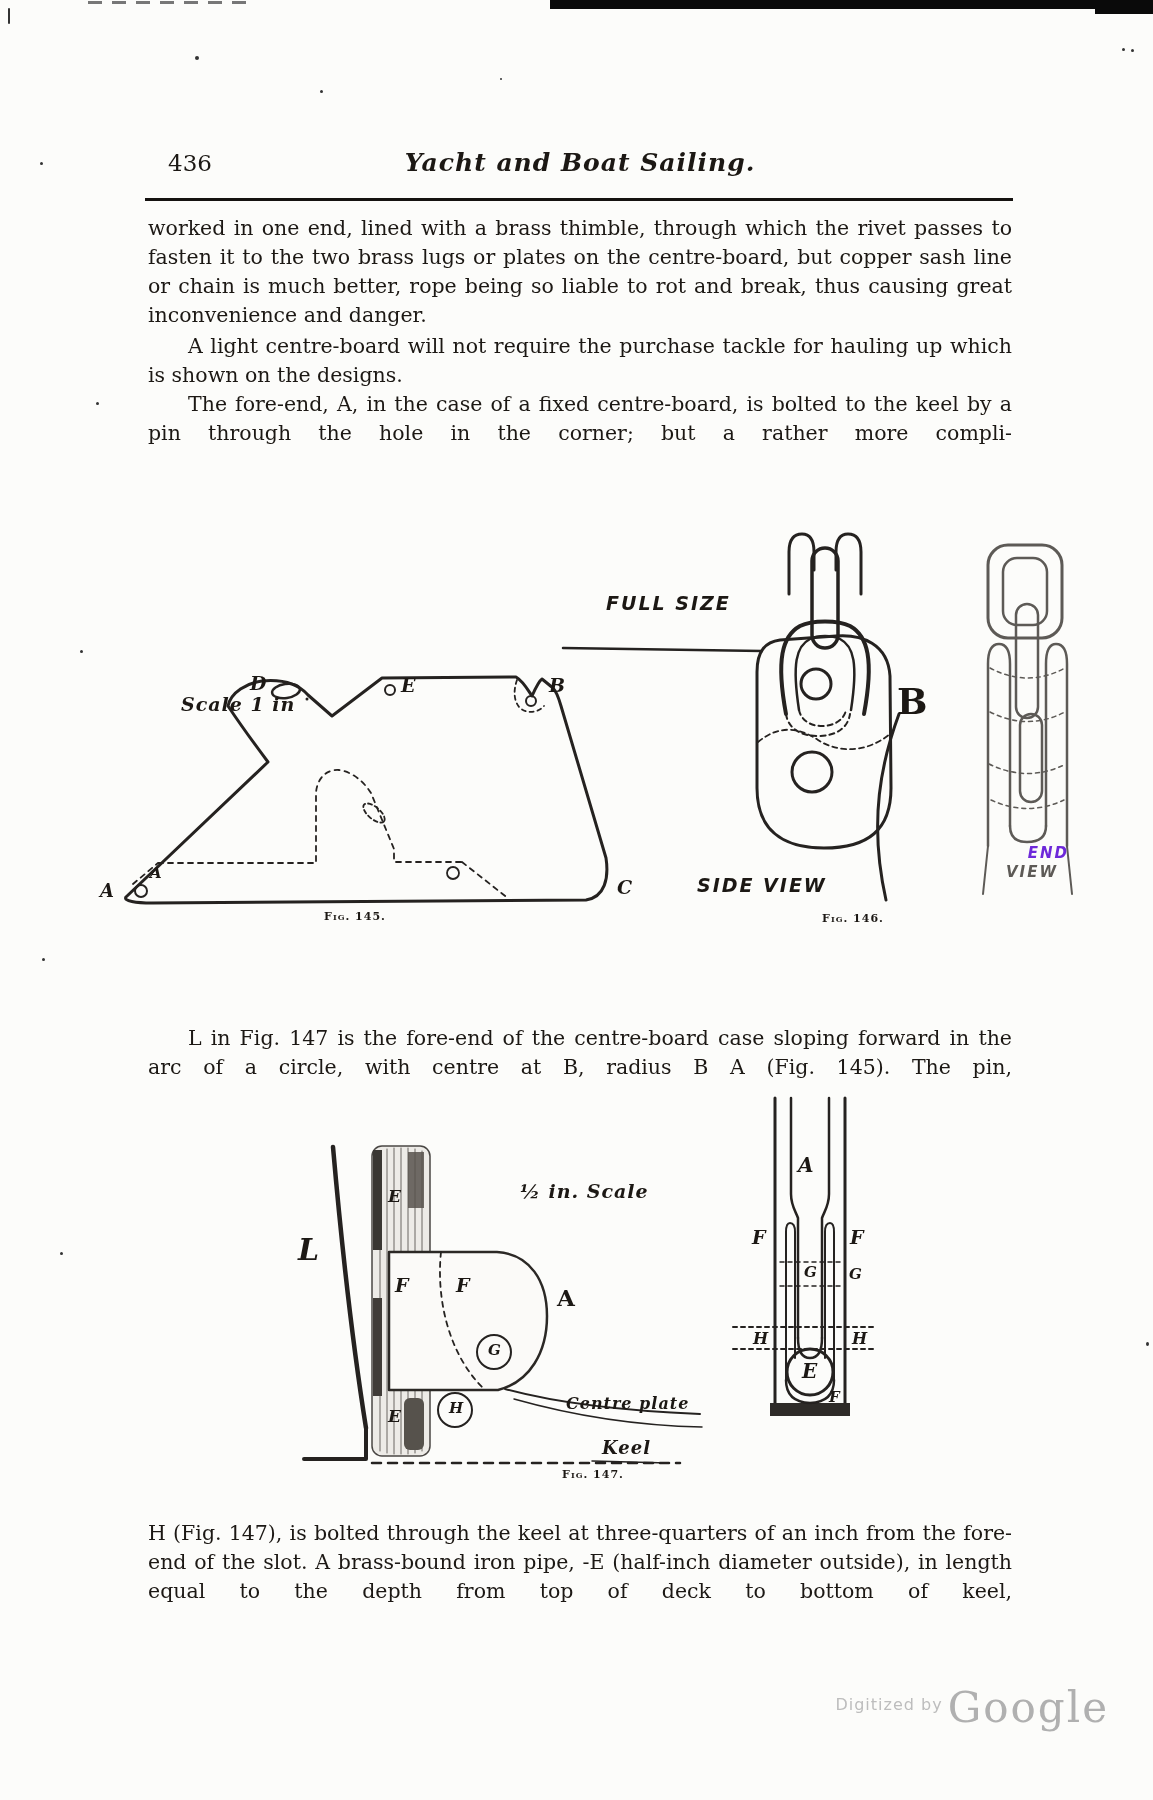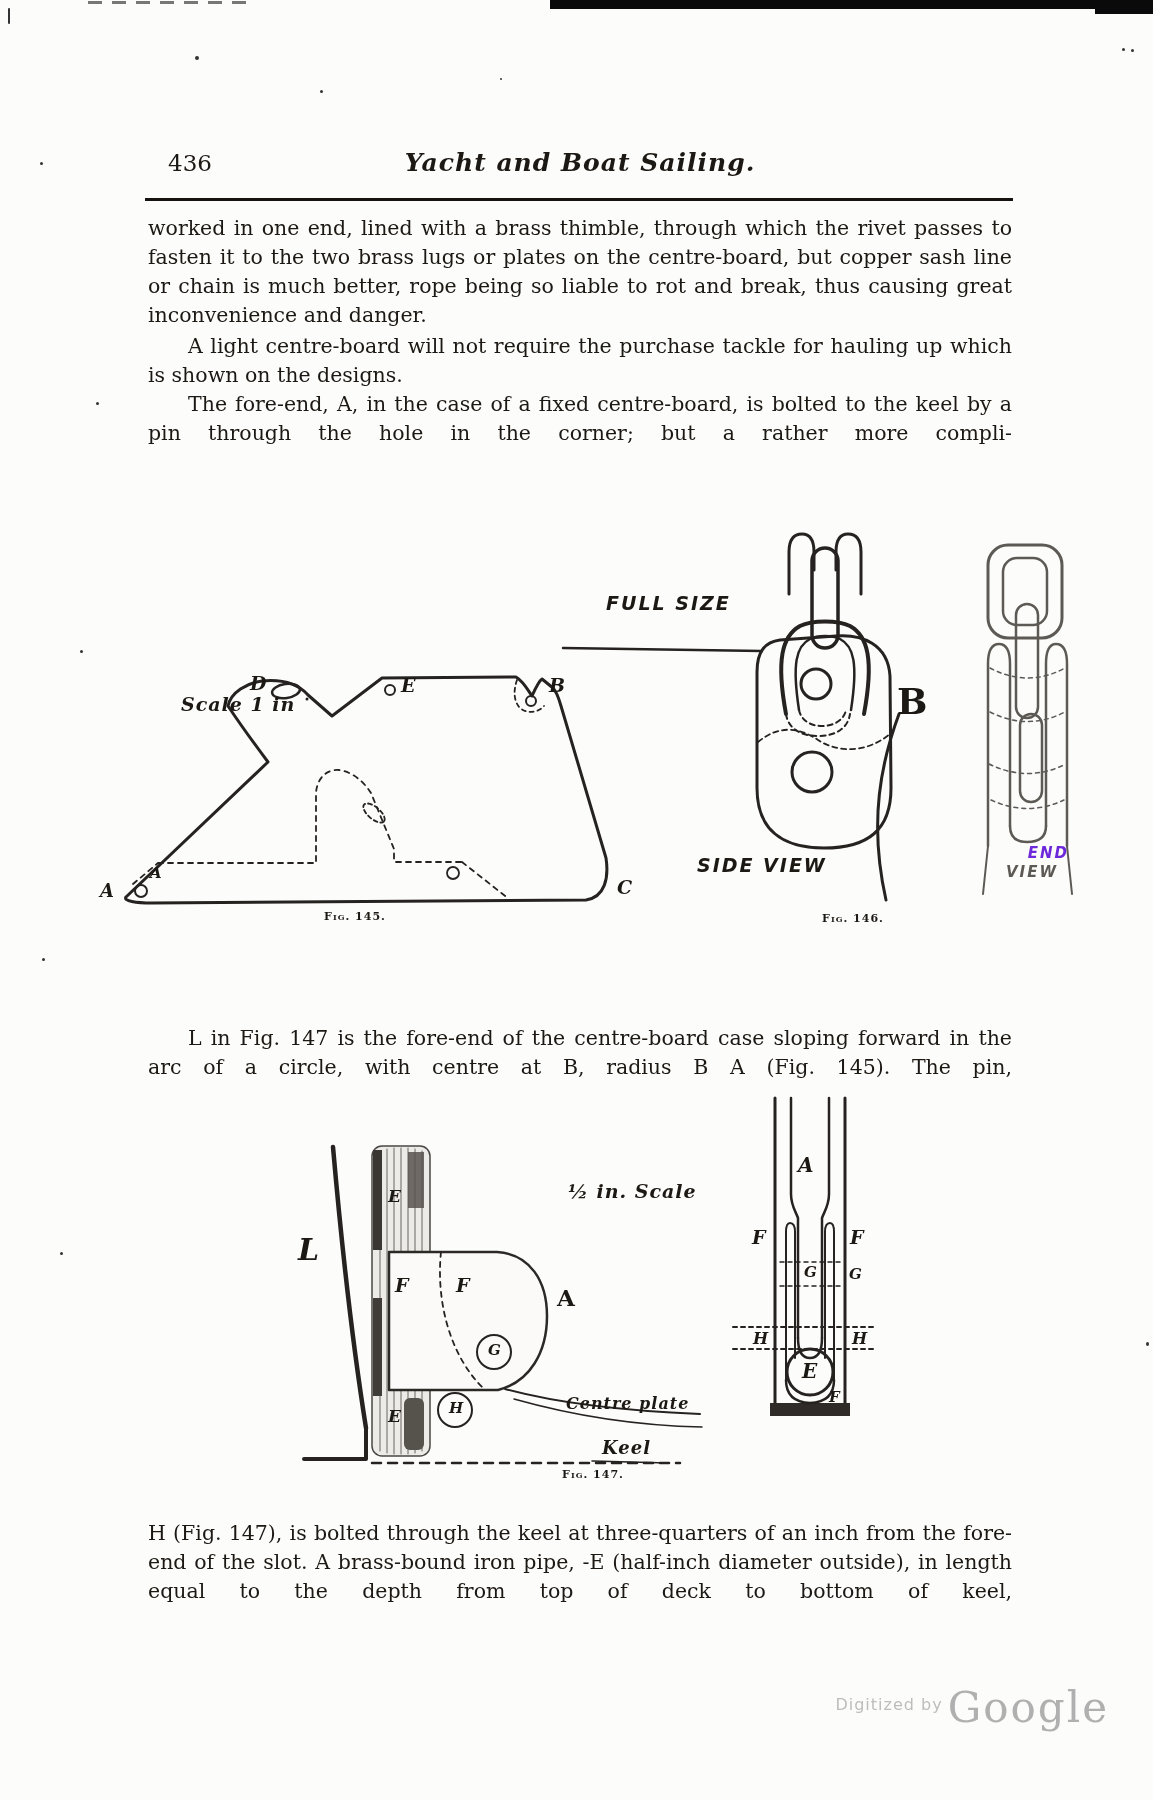--- a/index.html
+++ b/index.html
@@ -146,29 +146,29 @@
   <div class="fl cur" style="left:137px;top:693px;margin-left:44px;">Scale 1 in</div>
   <div class="fl lbl" style="left:250px;top:672px;">D</div>
   <div class="fl lbl" style="left:401px;top:674px;">E</div>
   <div class="fl lbl" style="left:549px;top:674px;">B</div>
   <div class="fl lbl" style="left:100px;top:880px;font-size:18px;">A</div>
   <div class="fl lbl" style="left:150px;top:864px;font-size:15px;">A</div>
   <div class="fl lbl" style="left:617px;top:876px;">C</div>
   <div class="fl cap" style="left:300px;top:910px;width:110px;text-align:center;">Fig. 145.</div>
 
   <div class="fl hand" style="left:606px;top:592px;">FULL SIZE</div>
-  <div class="fl hand" style="left:697px;top:854px;">SIDE VIEW</div>
+  <div class="fl hand" style="left:697px;top:874px;">SIDE VIEW</div>
   <div class="fl" style="left:897px;top:680px;font-size:36px;font-weight:bold;">B</div>
   <div class="fl hand" style="left:995px;top:844px;width:74px;font-size:15px;text-align:right;color:#6d28d9;">END</div>
   <div class="fl hand" style="left:992px;top:863px;width:80px;font-size:15px;text-align:center;color:#5d5a56;">VIEW</div>
   <div class="fl cap" style="left:798px;top:912px;width:110px;text-align:center;">Fig. 146.</div>
 
   <div class="fl lbl" style="left:298px;top:1232px;font-size:30px;">L</div>
   <div class="fl lbl" style="left:388px;top:1186px;font-size:17px;">E</div>
-  <div class="fl cur" style="left:520px;top:1180px;margin-left:48px;">½ in. Scale</div>
+  <div class="fl cur" style="left:520px;top:1180px;">½ in. Scale</div>
   <div class="fl lbl" style="left:395px;top:1274px;">F</div>
   <div class="fl lbl" style="left:456px;top:1274px;">F</div>
   <div class="fl" style="left:557px;top:1284px;font-size:23px;font-weight:bold;">A</div>
   <div class="fl lbl" style="left:488px;top:1341px;font-size:15px;">G</div>
   <div class="fl lbl" style="left:449px;top:1399px;font-size:15px;">H</div>
   <div class="fl lbl" style="left:388px;top:1406px;font-size:17px;">E</div>
   <div class="fl cur" style="left:566px;top:1394px;font-size:16px;">Centre plate</div>
   <div class="fl cur" style="left:602px;top:1437px;font-size:18px;">Keel</div>
   <div class="fl cap" style="left:538px;top:1468px;width:110px;text-align:center;">Fig. 147.</div>
 

